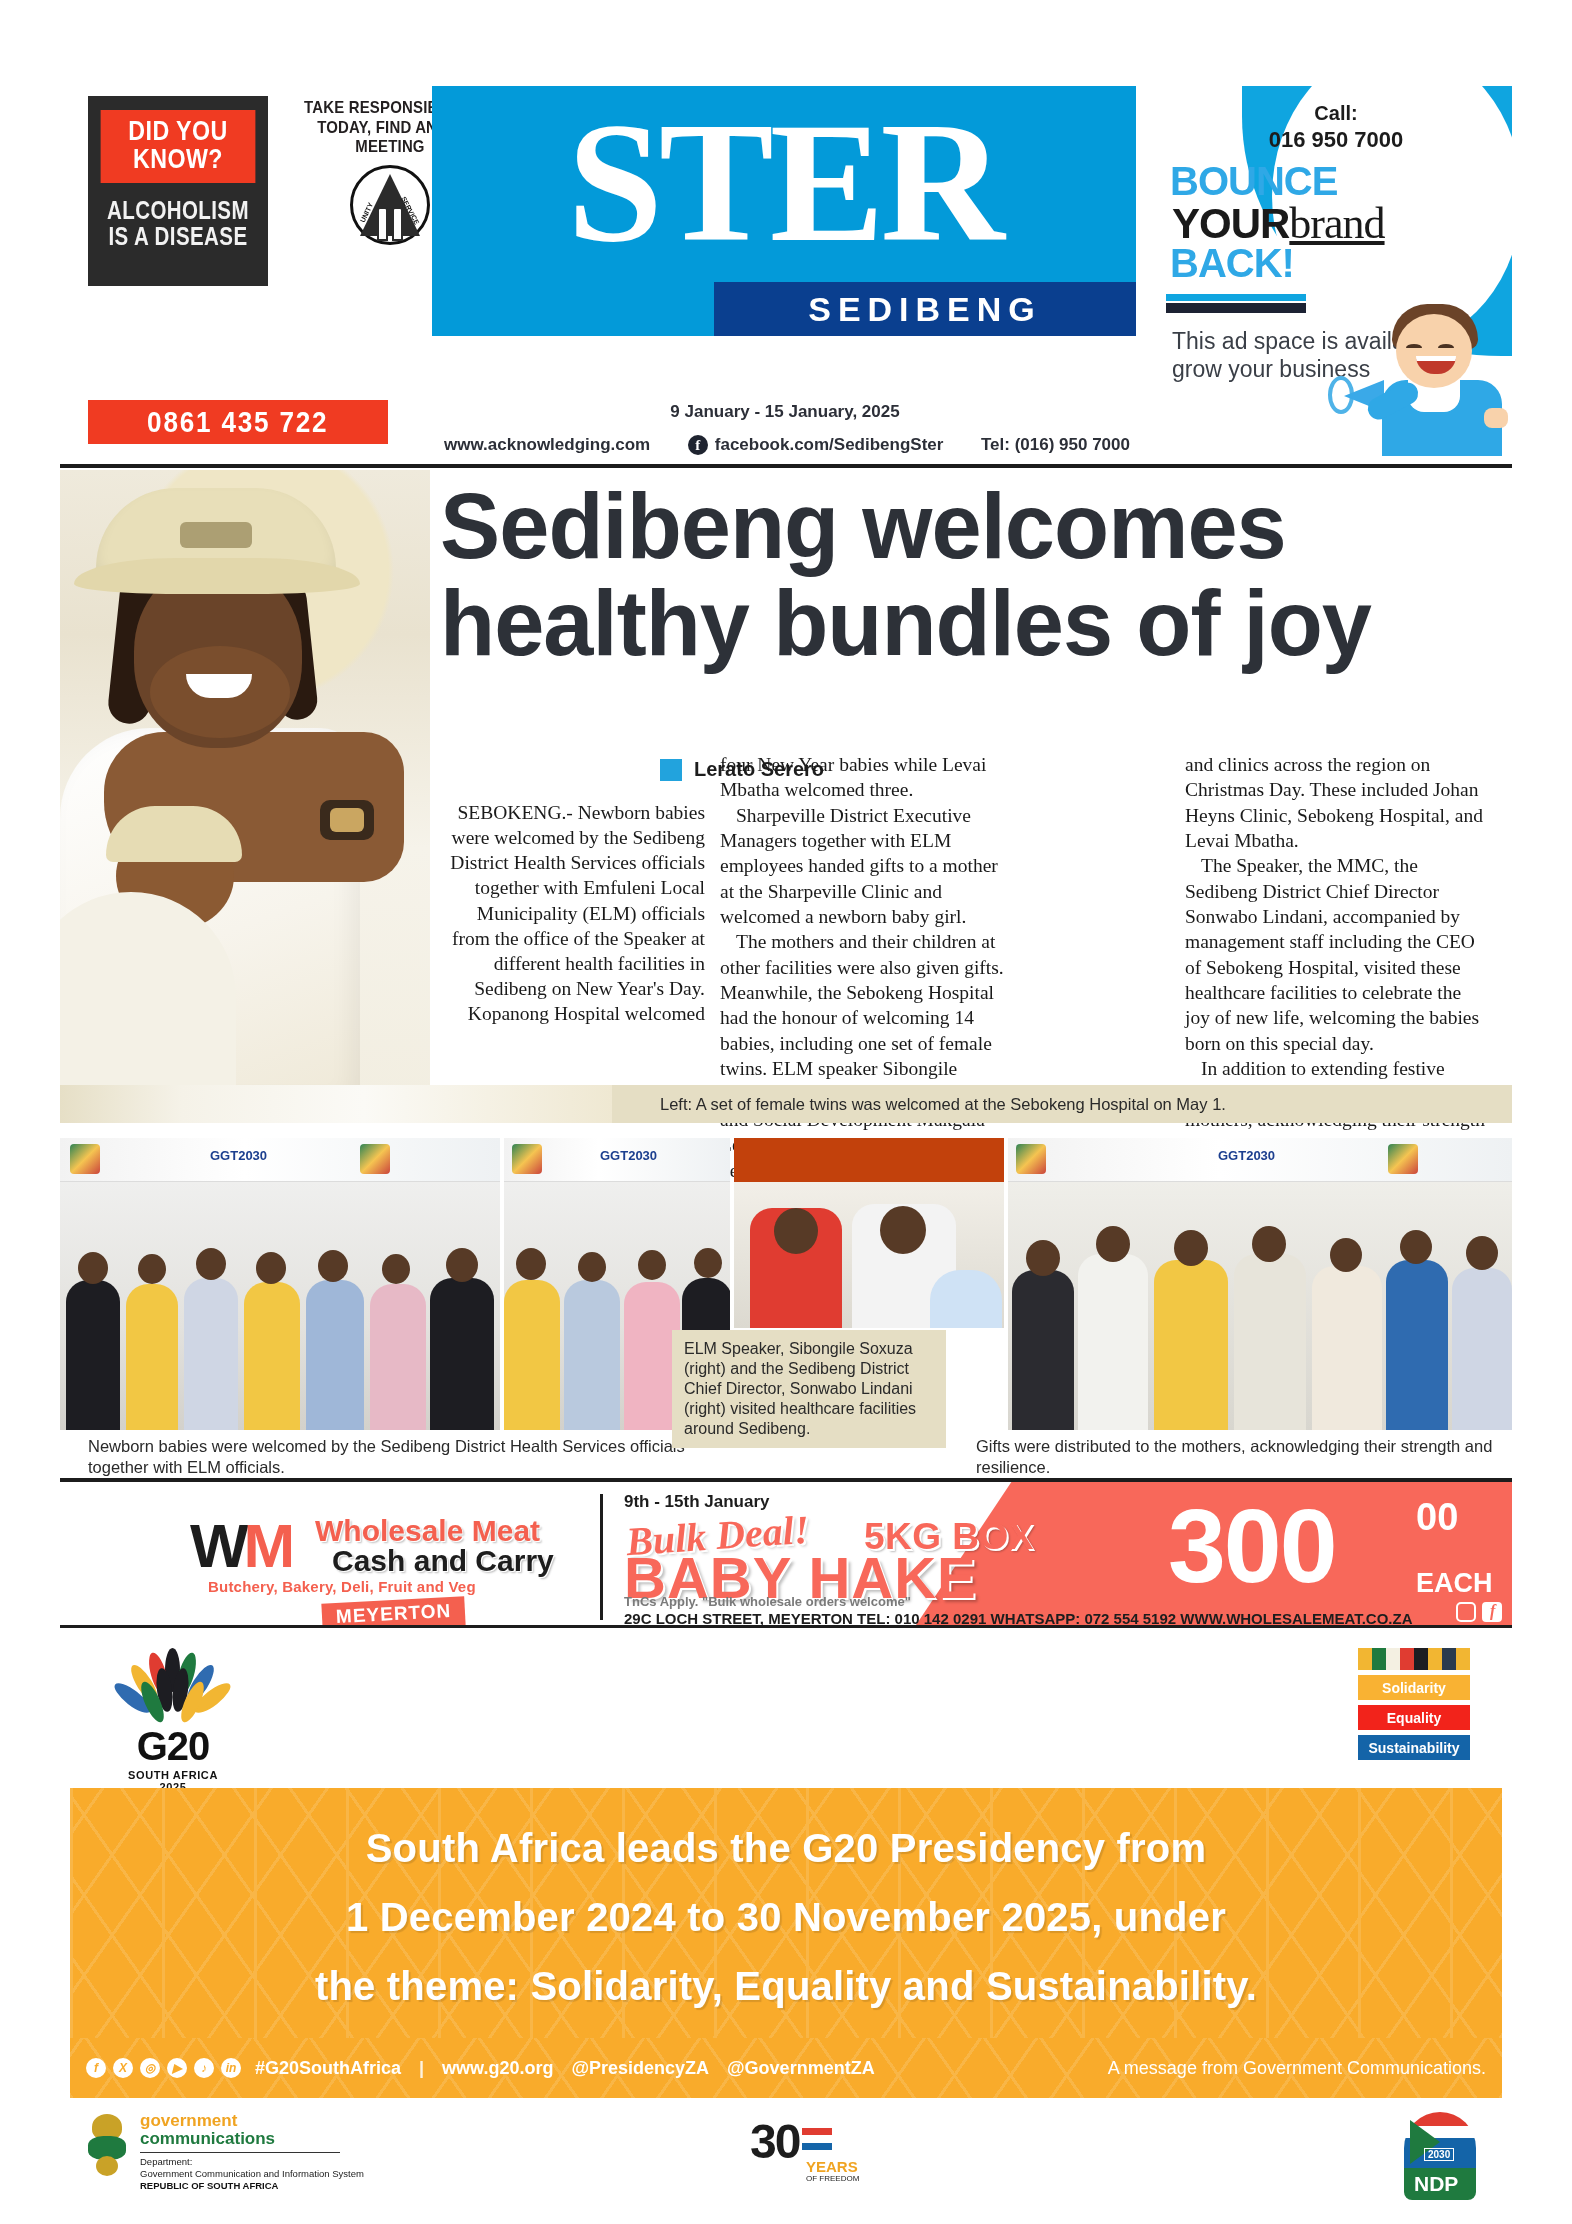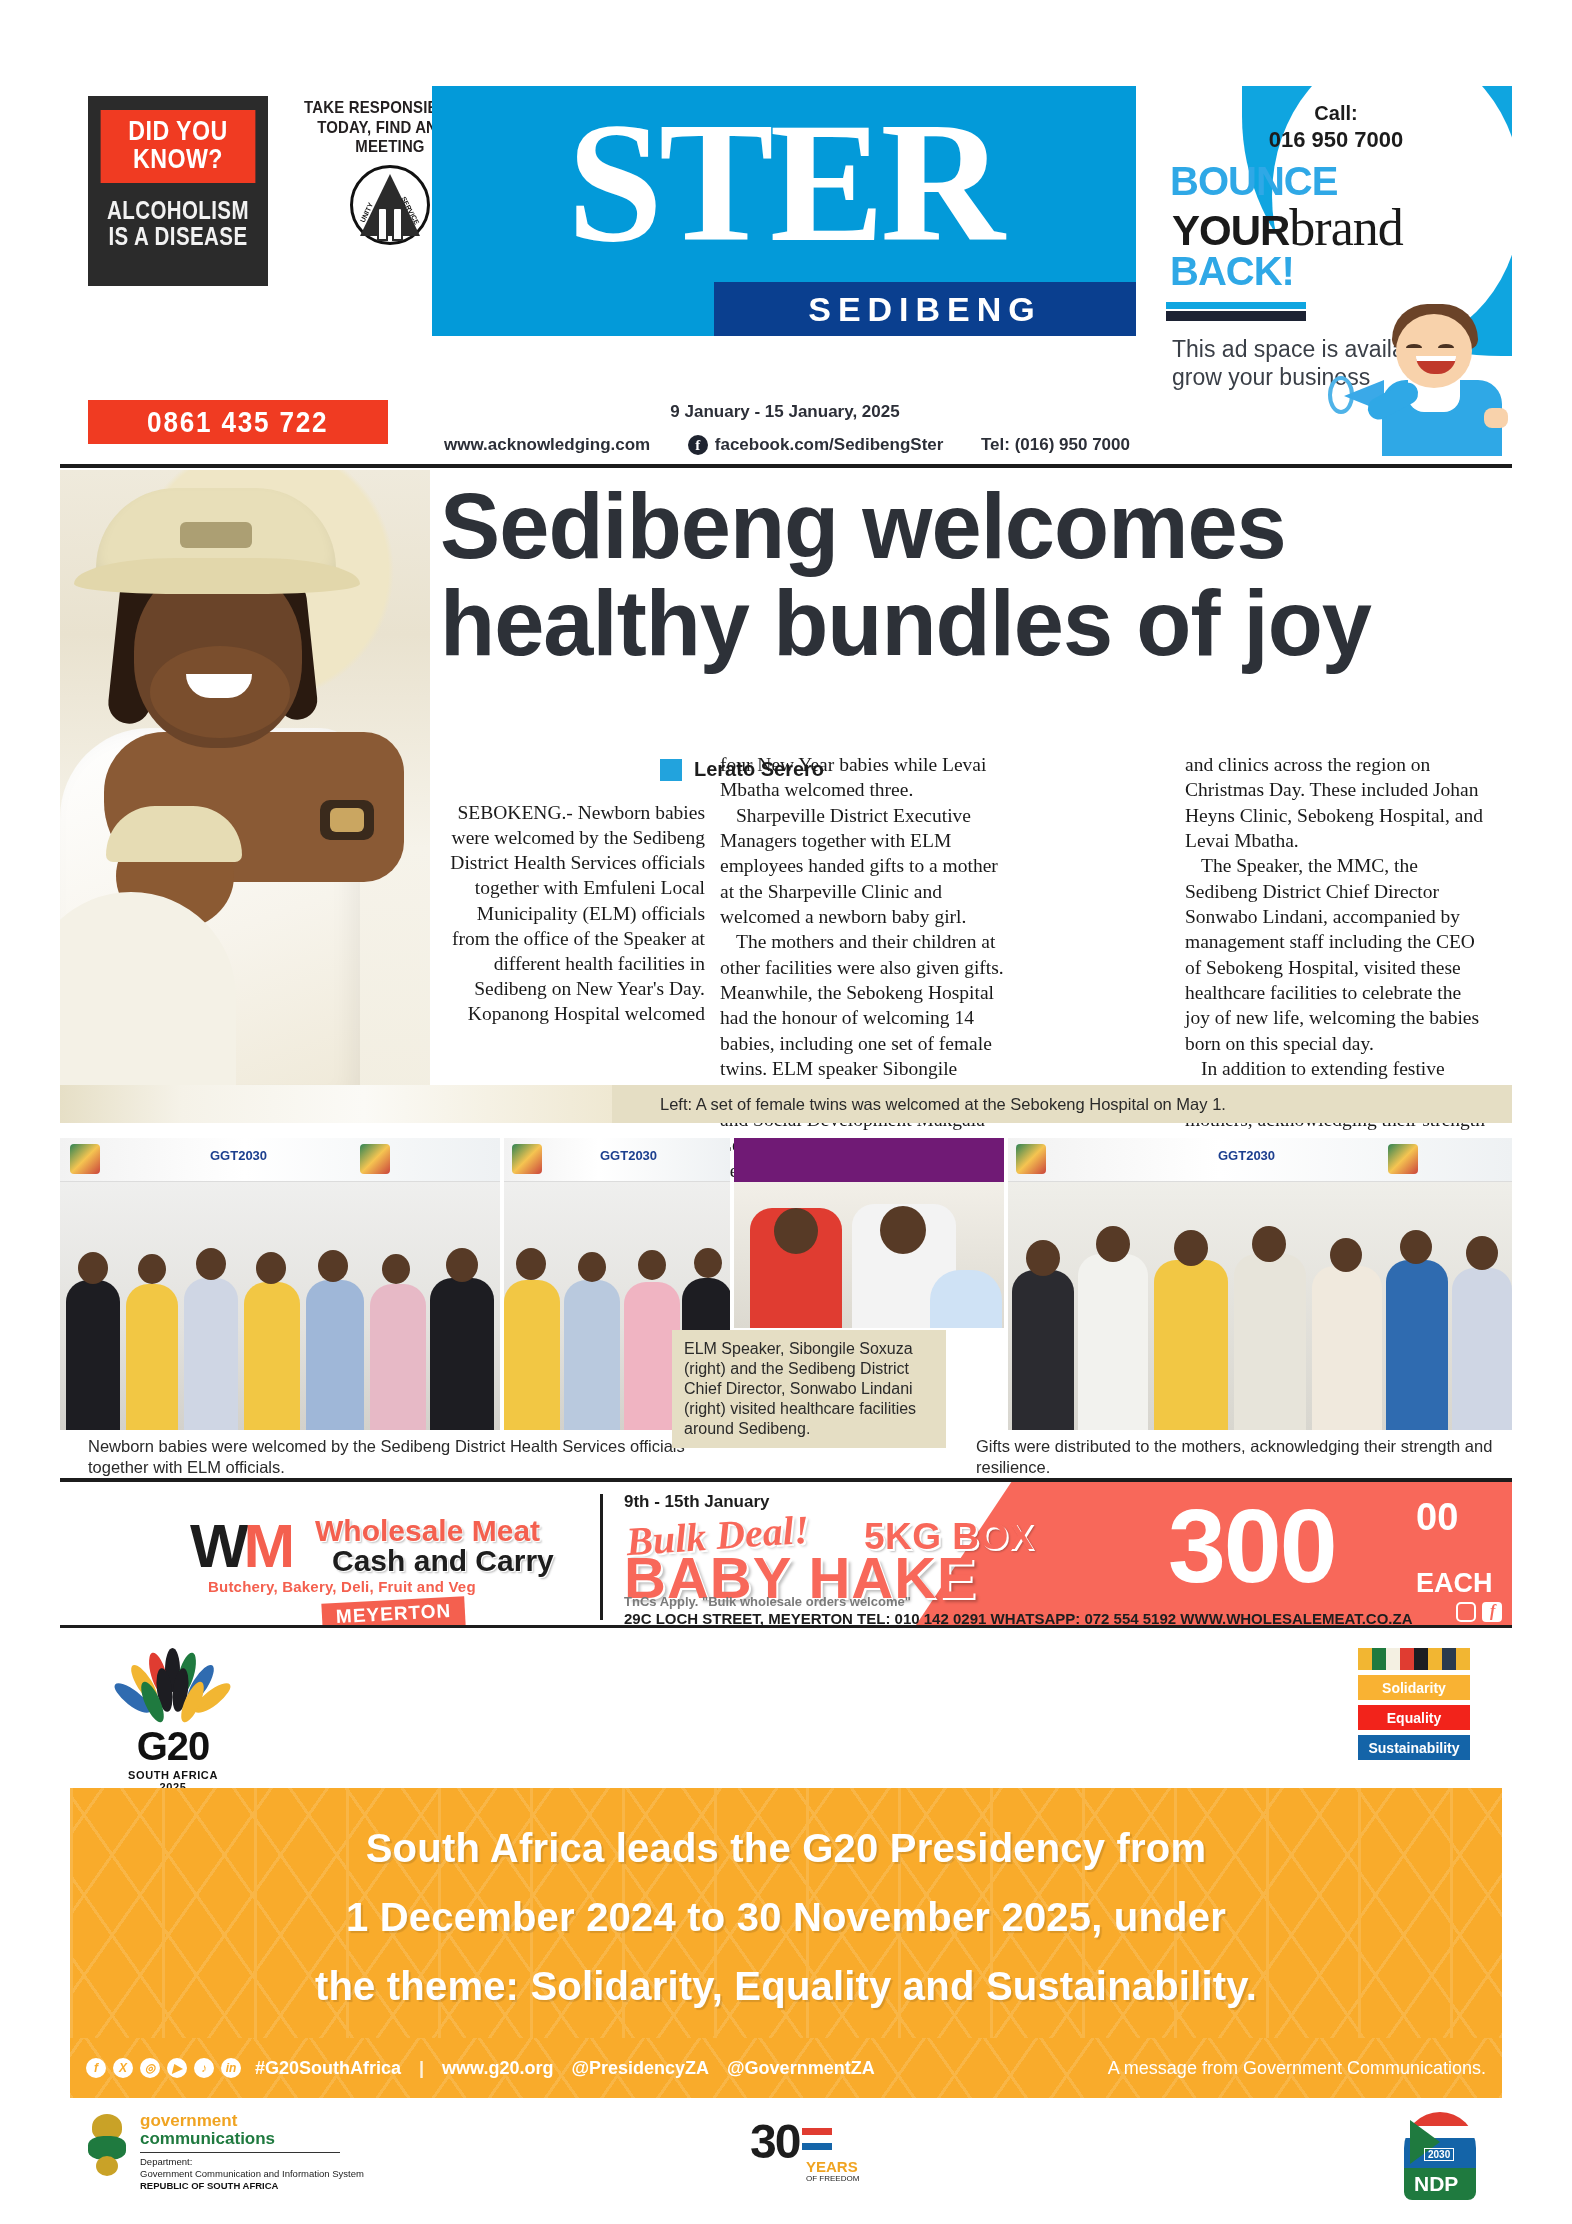--- a/index.html
+++ b/index.html
@@ -73,21 +73,21 @@
   .ba-white { position:absolute; right:-10px; top:-40px; width:250px; height:300px;
      background:#fff; border-radius:50%; }
   .ba-call { position:relative; text-align:center; padding-top:16px; font-weight:bold;
      font-size:20px; color:#1c1c1c; }
   .ba-num { position:relative; text-align:center; font-weight:bold; font-size:22px;
      color:#1c1c1c; margin-top:2px; }
   .ba-bounce { position:relative; margin-top:6px; padding-left:10px; font-weight:bold;
      font-size:40px; color:#2fa8e6; letter-spacing:-1px; }
   .ba-your { position:relative; padding-left:12px; font-weight:bold; font-size:42px; color:#1a1a1a;
      letter-spacing:-1px; margin-top:-6px; }
-  .ba-your i { font-style:normal; font-family:"Liberation Serif",serif; font-weight:normal; font-size:52px; }
+  .ba-your i { font-style:normal; font-family:"Liberation Serif",serif; font-weight:normal; font-size:44px;text-decoration:underline; }
   .ba-back { position:relative; padding-left:10px; font-weight:bold; font-size:40px;
      color:#2fa8e6; letter-spacing:-1px; margin-top:-8px; }
   .ba-rule { position:relative; margin:8px 0 0 6px; width:140px; height:7px; background:#0fa5e0; }
   .ba-rule2 { position:relative; margin:2px 0 0 6px; width:140px; height:10px; background:#1c2233; }
   .ba-msg { position:relative; margin-top:14px; padding-left:12px; font-size:23px;
      line-height:1.22; color:#3a3f47; }
   .ba-mega { position:absolute; left:168px; bottom:36px; width:72px; height:46px; }
   .ba-mega .cone { position:absolute; left:16px; top:6px; width:0; height:0;
      border-top:16px solid transparent; border-bottom:16px solid transparent; border-right:40px solid #3aa9e8;}
   .ba-mega .ring { position:absolute; left:0; top:2px; width:26px; height:38px;
@@ -178,21 +178,21 @@
   .col3 p:first-child { text-indent:0; }
 
   .cap-strip { position:absolute; left:60px; top:1085px; width:1452px; height:38px;
      background:#e5dec4; }
   .cap-strip .overlay { position:absolute; left:0; top:0; width:552px; height:38px;
      background:linear-gradient(90deg,#e6dfc6 0%,#f5f2e8 22%,#fbfaf6 55%,#efe8d2 100%); }
   .cap-strip span { position:absolute; left:600px; top:10px; font-size:16.5px; color:#2a2a2a; }
 
   
   .photostrip { position:absolute; left:60px; top:1138px; width:1452px; height:300px; }
-  .ph { position:absolute; top:0; overflow:hidden; background:#701a75; }
+  .ph { position:absolute; top:0; overflow:hidden; background:#c2410c; }
   .ph1 { left:0; width:440px; height:292px; }
   .ph2 { left:444px; width:226px; height:292px; }
   .ph3 { left:674px; width:270px; height:190px; }
   .ph4 { left:948px; width:504px; height:292px; }
 
   .banner-top { position:absolute; left:0; top:0; width:100%; height:44px;
      background:linear-gradient(90deg,#f2f2f2 0%,#ffffff 42%,#eef1f3 100%);
      border-bottom:1px solid #dcdcdc; }
   .banner-top .lg { position:absolute; top:6px; width:30px; height:30px; border-radius:4px;
      background:linear-gradient(135deg,#1e7a46,#f5c043 50%,#c7352b); opacity:.92; }

